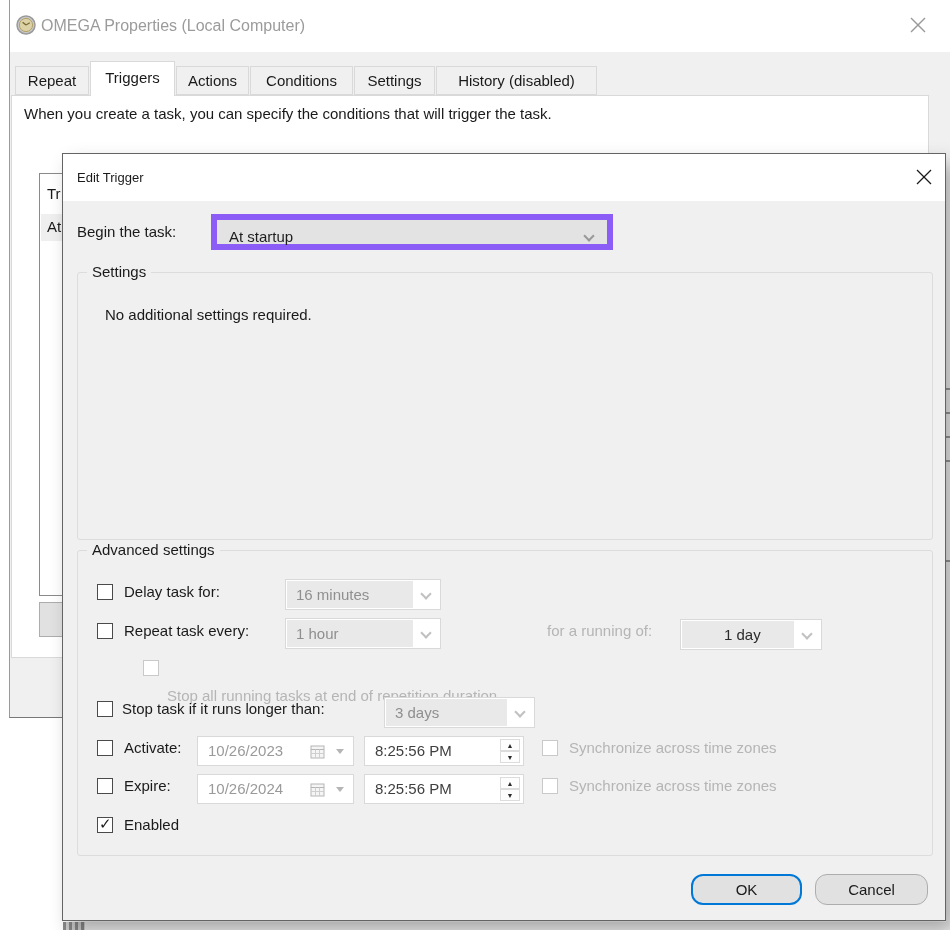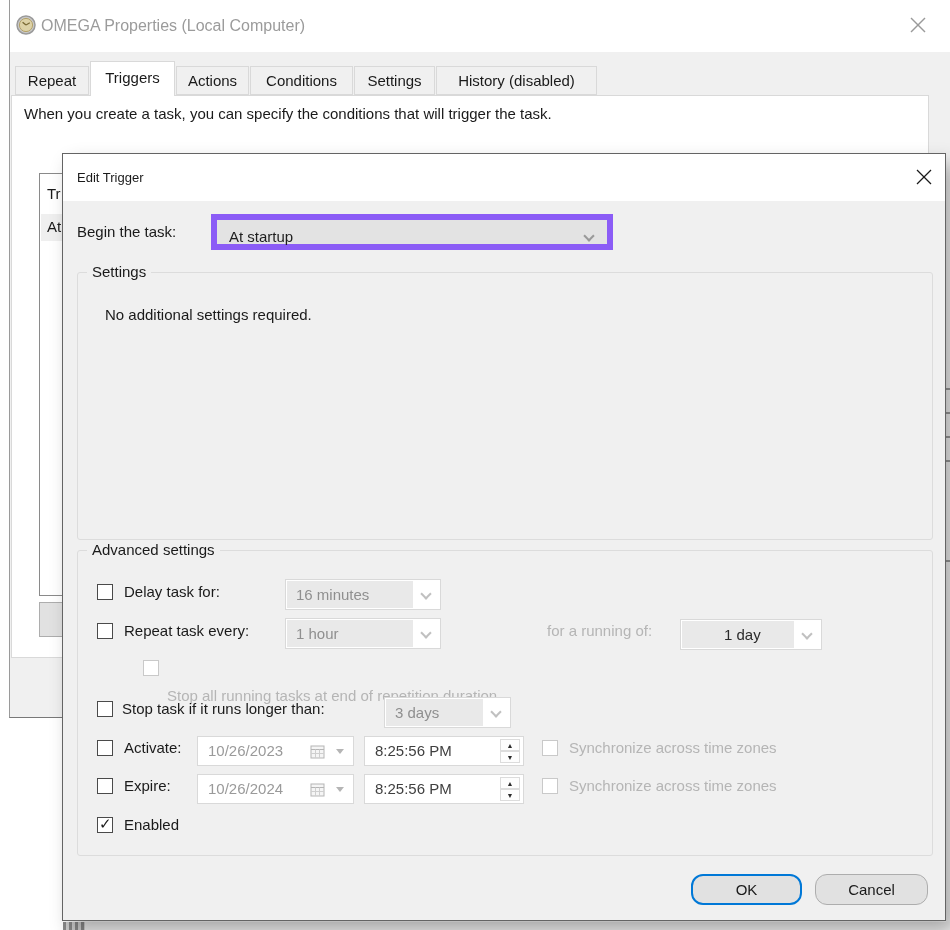--- a/index.html
+++ b/index.html
@@ -163,21 +163,21 @@
       <div class="dcombo" style="left:602px;top:68px;width:142px;height:31px;">
         <div class="fill dark">1 day</div>
         <div class="chev lite" style="right:10px;top:10px;"></div>
       </div>
 
       <div class="cb dis" style="left:65px;top:109px;"></div>
       <div class="abs t muted" style="left:89px;top:104px;margin-top:32px;">Stop all running tasks at end of repetition duration</div>
 
       <div class="cb" style="left:19px;top:150px;"></div>
       <div class="abs t" style="left:44px;top:149px;">Stop task if it runs longer than:</div>
-      <div class="dcombo" style="left:306px;top:146px;width:127px;height:31px;">
+      <div class="dcombo" style="left:306px;top:146px;width:151px;height:31px;">
         <div class="fill">3 days</div>
         <div class="chev lite" style="right:10px;top:10px;"></div>
       </div>
 
       <div class="cb" style="left:19px;top:189px;"></div>
       <div class="abs t" style="left:46px;top:188px;">Activate:</div>
       <div class="field" style="left:119px;top:185px;width:157px;height:30px;">
         <div class="fv" style="color:#9a9a9a;">10/26/2023</div>
         <svg style="position:absolute;right:28px;top:8px;" width="15" height="14" viewBox="0 0 15 14">
           <rect x="1" y="1" width="13" height="12" fill="#f5f5f5" stroke="#b5b5b5"></rect>

